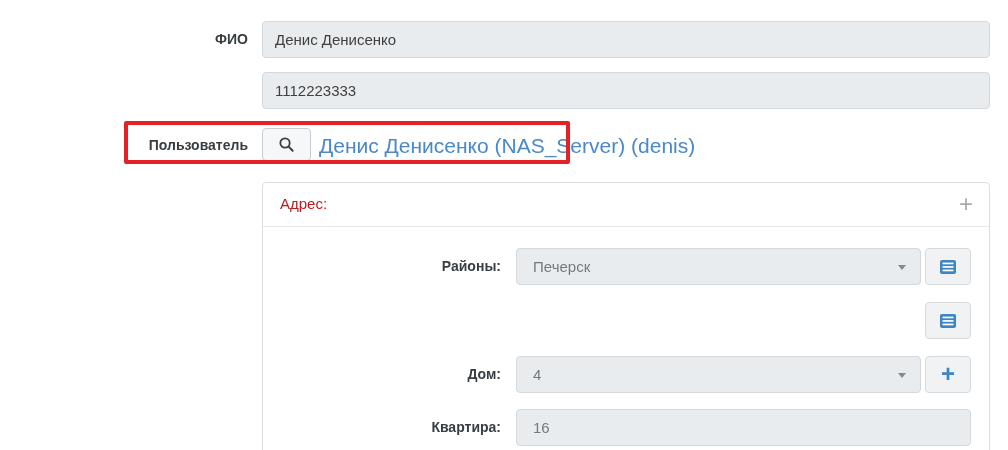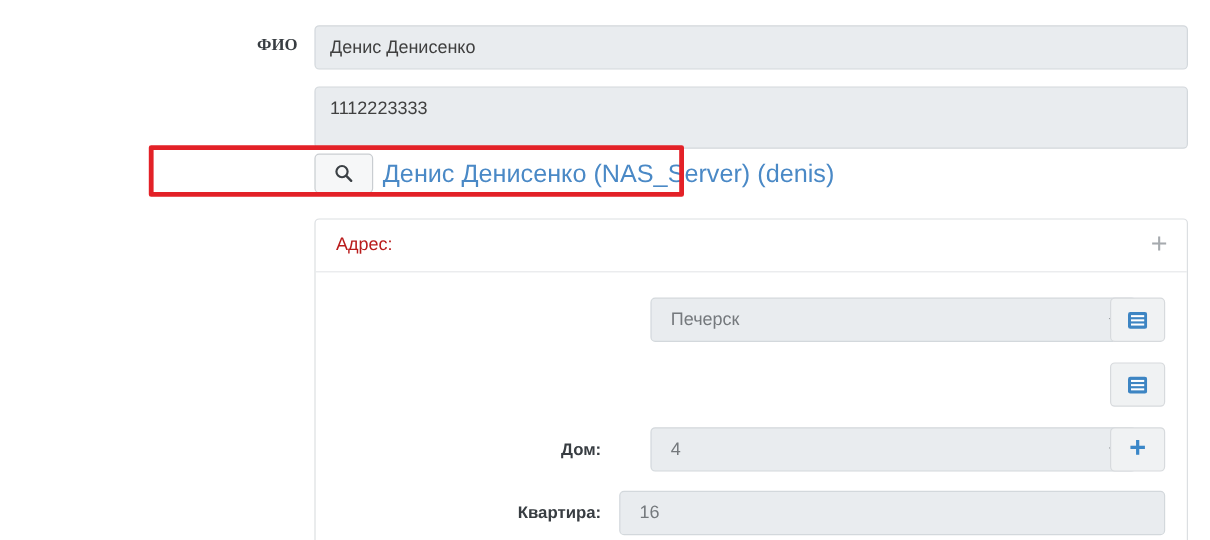--- a/index.html
+++ b/index.html
@@ -4,21 +4,21 @@
 <style>
   html,body{margin:0;padding:0;background:#fff;}
   .screen{
     position:relative;width:1008px;height:450px;overflow:hidden;
     background:#fff;
     font-family:"Liberation Sans","DejaVu Sans",sans-serif;
     -webkit-font-smoothing:antialiased;
   }
   .flabel{
     position:absolute;left:0;width:248px;text-align:right;
-    font-size:14px;font-weight:bold;color:#383d42;font-family:Liberation Serif, serif;
+    font-size:14px;font-weight:bold;color:#383d42;
   }
   .tinput{
     position:absolute;left:262px;width:728px;height:37px;box-sizing:border-box;
     background:#e9ecef;border:1px solid #d3d8dc;border-radius:4px;
     font-size:15px;color:#404040;line-height:35px;padding:0 12px;
     white-space:nowrap;overflow:hidden;
   }
   .highlight-box{
     position:absolute;left:124px;top:121px;width:446px;height:43px;
     border:4px solid #e32127;border-radius:2px;box-sizing:border-box;
@@ -48,21 +48,21 @@
     cursor:pointer;line-height:30px;
   }
   .prow-label{
     position:absolute;left:0;width:238px;text-align:right;
     font-size:14px;font-weight:bold;color:#383d42;
   }
   .pselect{
     position:absolute;left:253px;width:405px;height:37px;box-sizing:border-box;
     background:#e9ecef;border:1px solid #d3d8dc;border-radius:4px;
     font-size:15px;color:#75797d;line-height:35px;padding:0 30px 0 16px;
-    cursor:pointer;white-space:nowrap;overflow:hidden;margin-left:26px;
+    cursor:pointer;white-space:nowrap;overflow:hidden;
   }
   .caret{
     position:absolute;right:14px;top:16px;width:0;height:0;
     border-left:4px solid transparent;border-right:4px solid transparent;
     border-top:5px solid #85898d;
   }
   .row-btn{
     position:absolute;left:662px;width:46px;height:37px;box-sizing:border-box;
     background:#f0f2f3;border:1px solid #d7dadd;border-radius:4px;
     display:flex;align-items:center;justify-content:center;cursor:pointer;
@@ -79,42 +79,44 @@
 </head>
 <body>
 
 <div class="screen">
 
   <label class="flabel" style="top:31px">ФИО</label>
   <div class="tinput" style="top:21px">
     <span>Денис Денисенко</span>
   </div>
 
-  <div class="tinput" style="top:72px;height:52px">
+  <div class="tinput" style="top:72px;height:37px">
     <span>1112223333</span>
   </div>
 
+  <label class="flabel" style="top:137px">Пользователь</label>
   <div class="search-btn">
     <span style="display:flex">
       <svg width="17" height="17" viewBox="0 0 16 16">
         <circle cx="6.6" cy="6.6" r="4.4" fill="none" stroke="#3b4045" stroke-width="1.7"></circle>
         <line x1="10" y1="10" x2="13.8" y2="13.8" stroke="#3b4045" stroke-width="1.9" stroke-linecap="round"></line>
       </svg>
     </span>
   </div>
   <a class="user-link">Денис Денисенко (NAS_Server) (denis)</a>
 
   <div class="highlight-box"></div>
 
   <div class="panel">
     <div class="panel-header">
       <span class="panel-title">Адрес:</span>
       <span class="panel-add">+</span>
     </div>
 
+    <label class="prow-label" style="top:75px">Районы:</label>
     <div class="pselect" style="top:65px">
       <span>Печерск</span>
       <span class="caret"></span>
     </div>
     <div class="row-btn" style="top:65px">
       <span style="display:flex">
         <svg width="16" height="16" viewBox="0 0 16 16">
           <rect x="0" y="1" width="16" height="14" rx="2" fill="#3d85c3"></rect>
           <rect x="2.5" y="3.6" width="11" height="1.7" fill="#ffffff"></rect>
           <rect x="2.5" y="7.1" width="11" height="1.7" fill="#ffffff"></rect>

